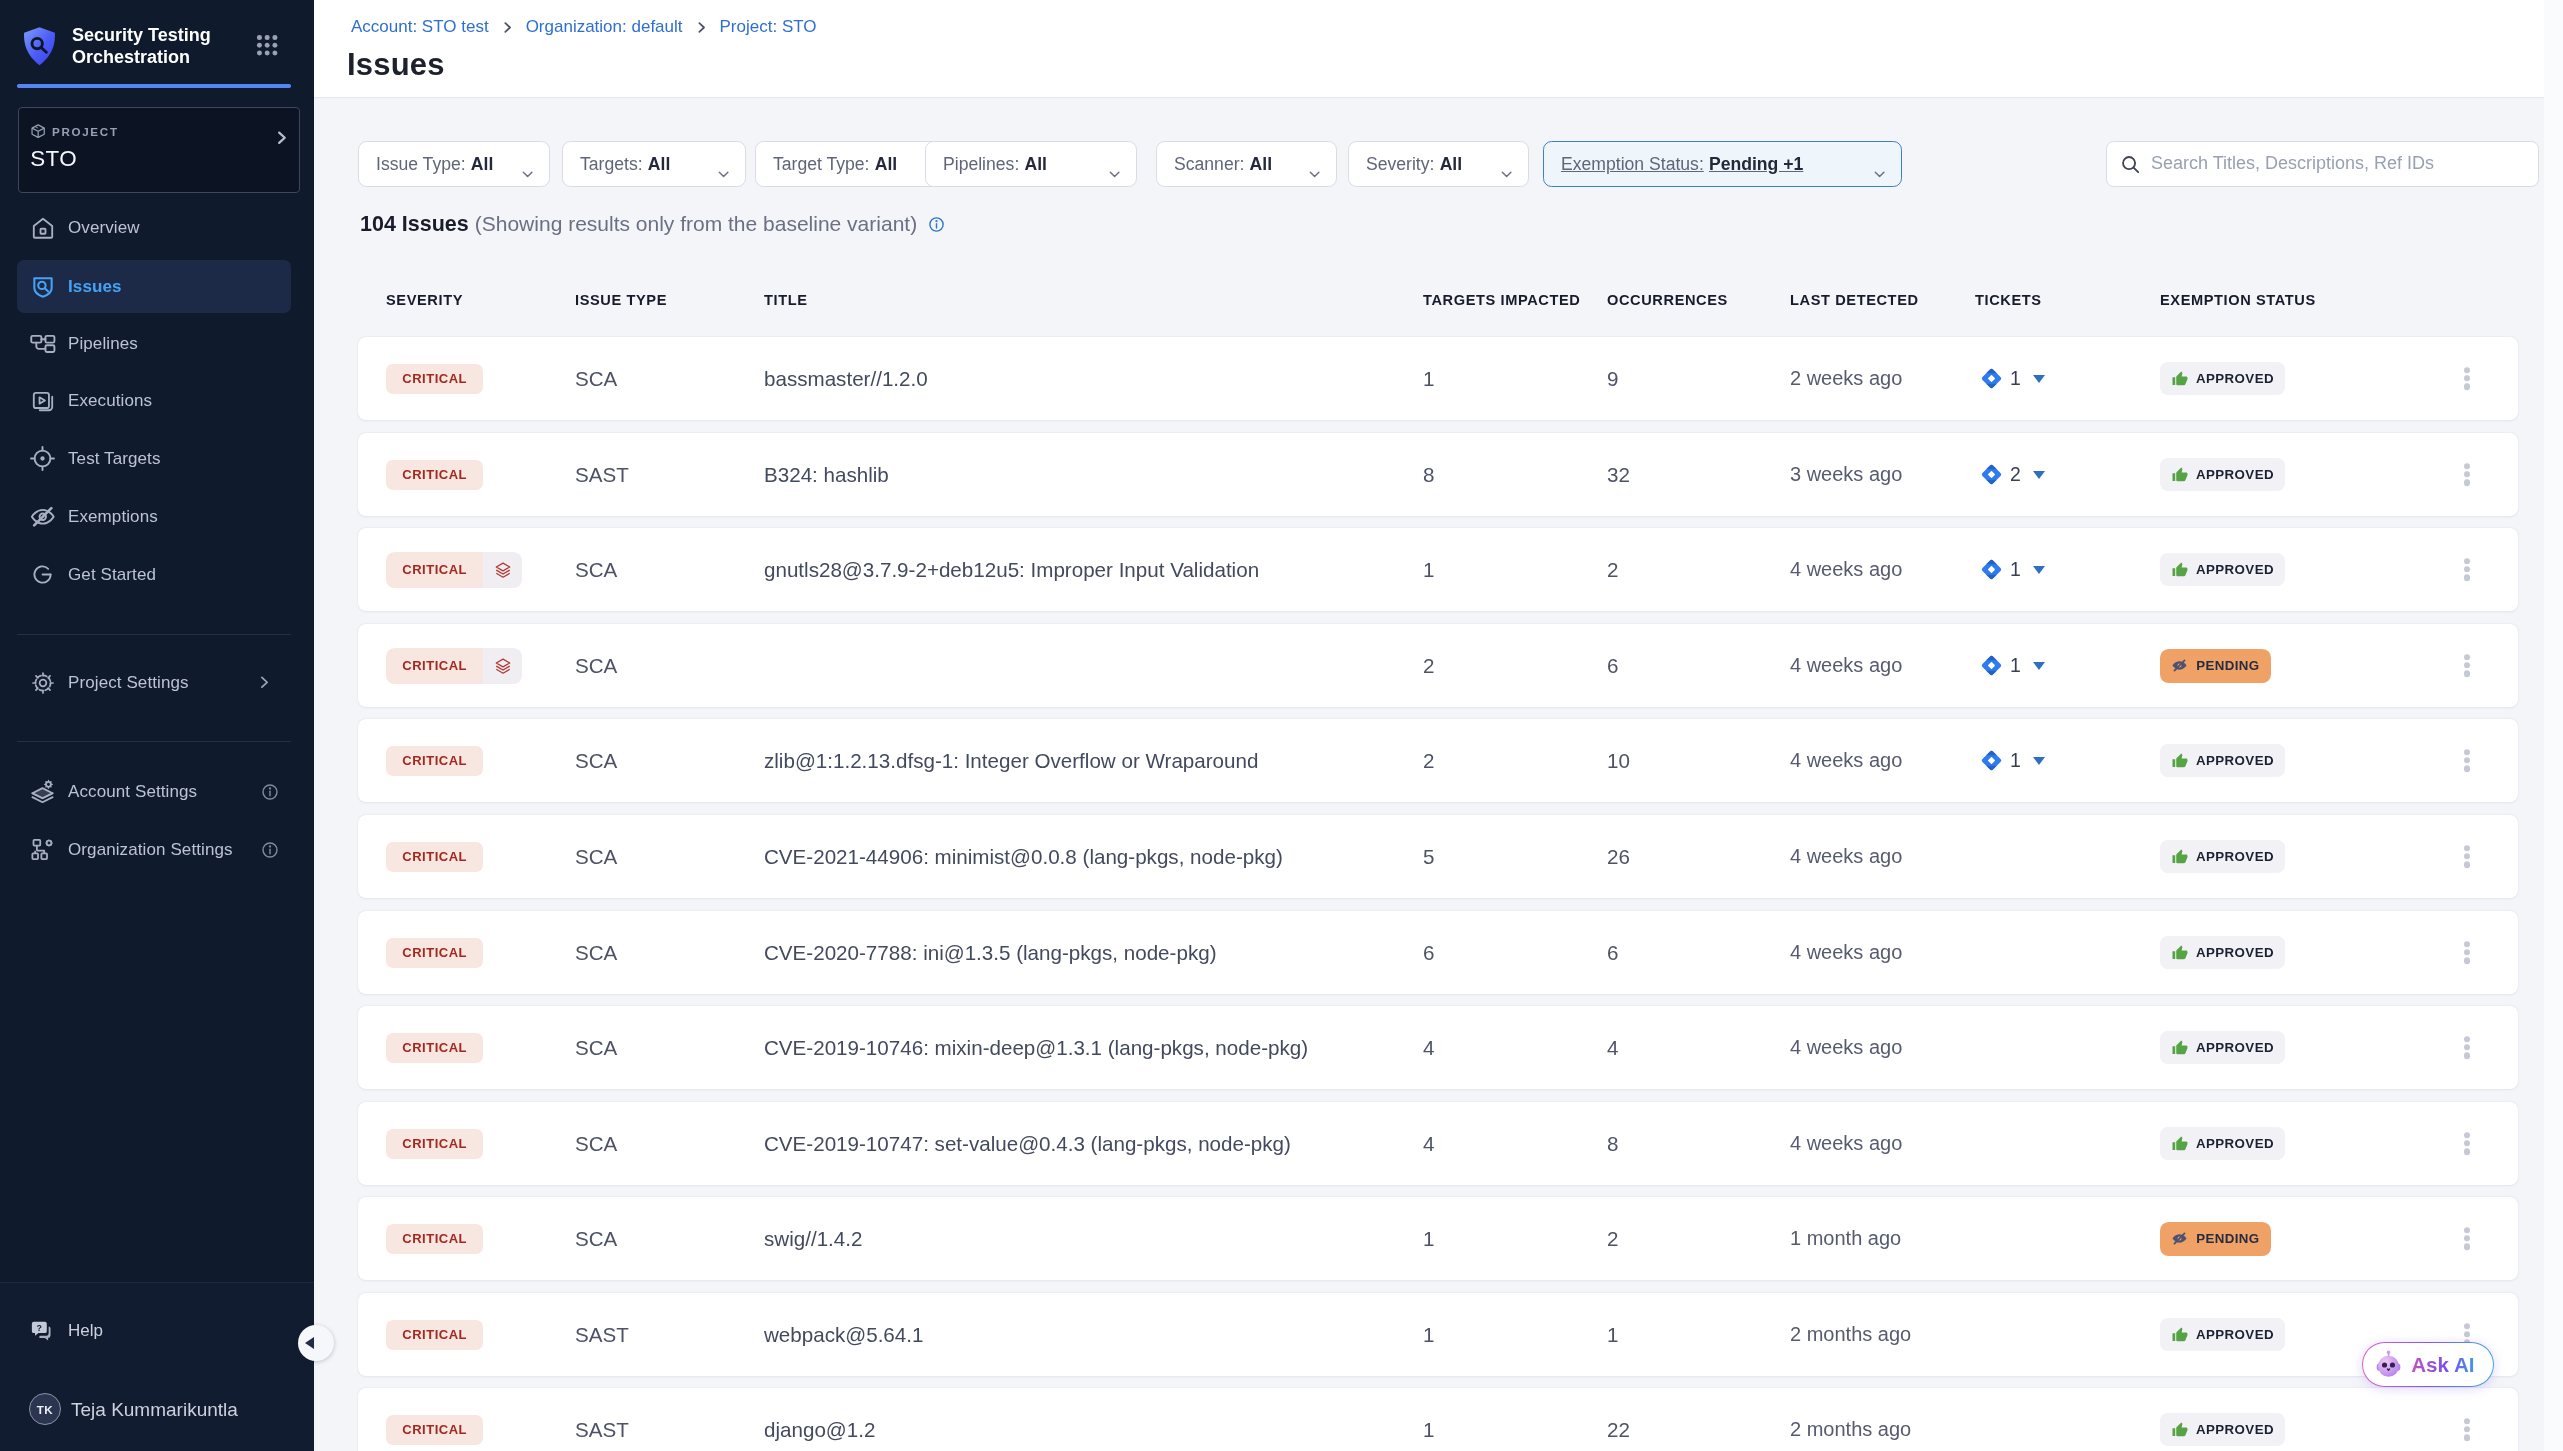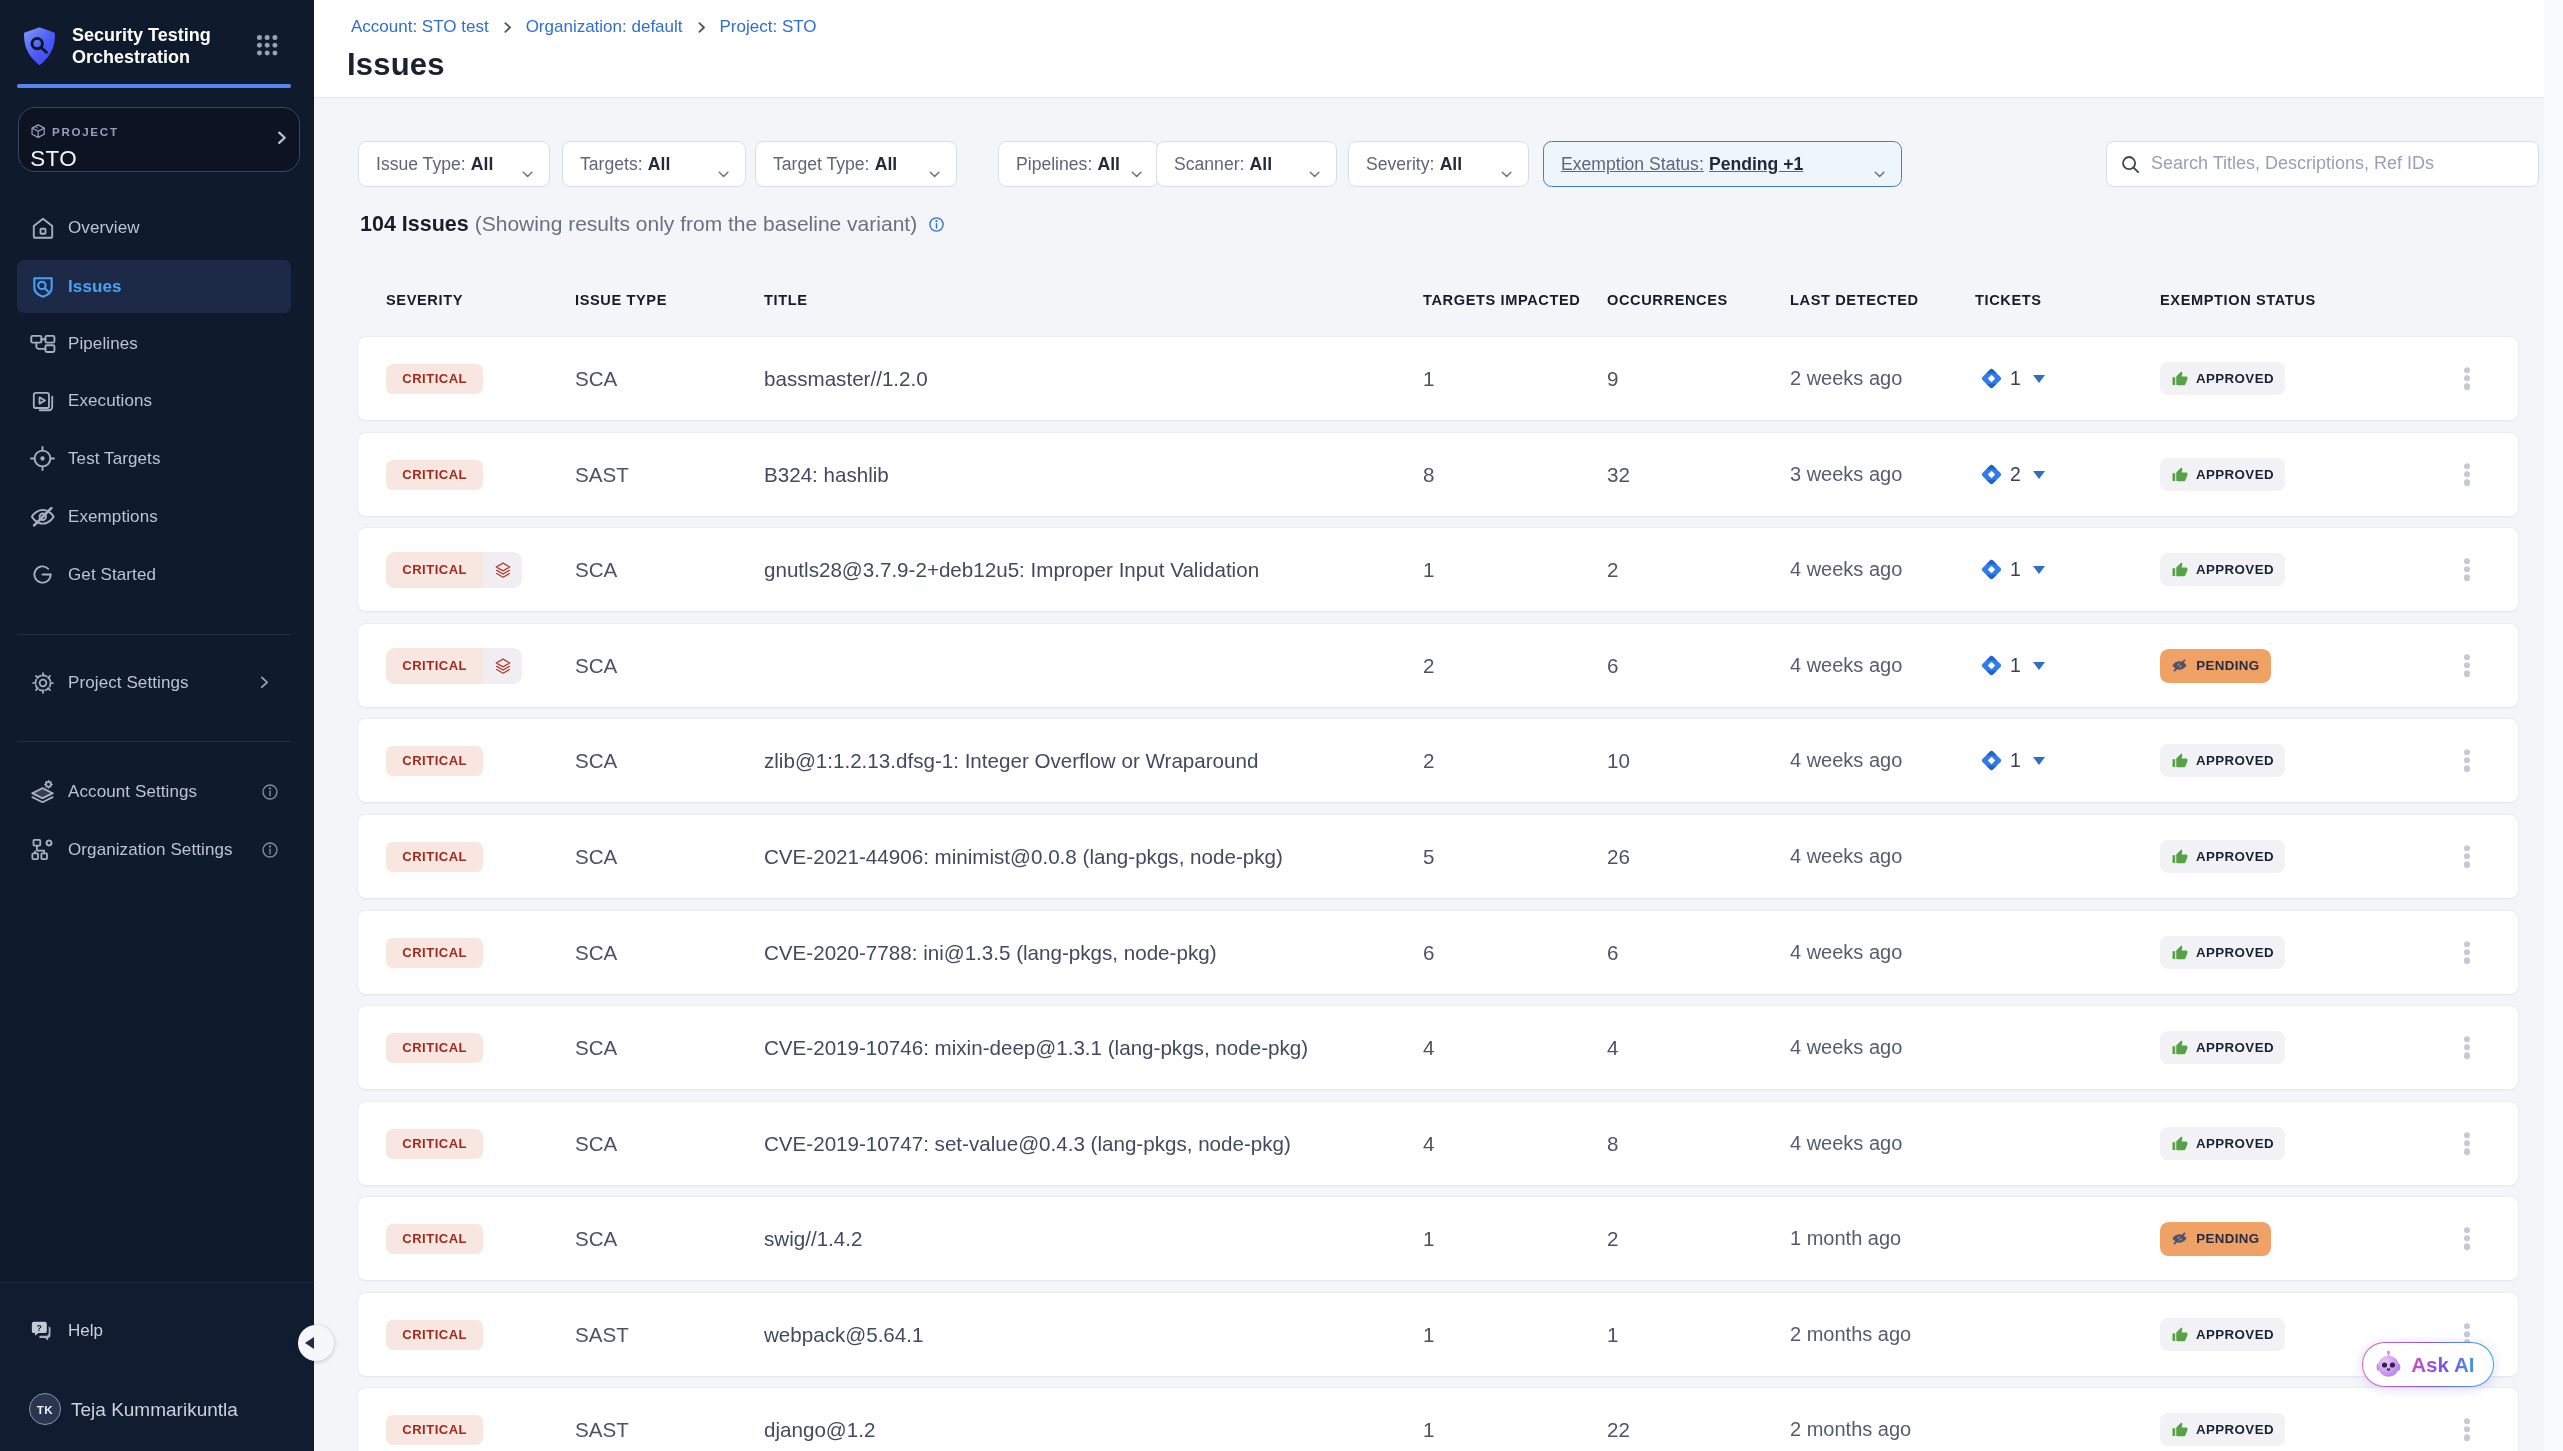--- a/index.html
+++ b/index.html
@@ -47,21 +47,21 @@
         <circle cx="13.0" cy="4.0" r="2.9" fill="#99a1b3"></circle>
         <circle cx="22.0" cy="4.0" r="2.9" fill="#99a1b3"></circle>
         <circle cx="4.0" cy="13.0" r="2.9" fill="#99a1b3"></circle>
         <circle cx="13.0" cy="13.0" r="2.9" fill="#99a1b3"></circle>
         <circle cx="22.0" cy="13.0" r="2.9" fill="#99a1b3"></circle>
         <circle cx="4.0" cy="22.0" r="2.9" fill="#99a1b3"></circle>
         <circle cx="13.0" cy="22.0" r="2.9" fill="#99a1b3"></circle>
         <circle cx="22.0" cy="22.0" r="2.9" fill="#99a1b3"></circle>
       </svg></div>
 <div class="abs" style="left:17px;top:84px;width:274px;height:3.9px;background:#5585f2;border-radius:1.7px"></div>
-<div class="abs" style="left:18px;top:107px;width:282px;height:65px;background:#0c1424;border:0.9px solid #3c465f;border-radius:17px">
+<div class="abs" style="left:18px;top:107px;width:282px;height:86px;background:#0c1424;border:0.9px solid #3c465f;border-radius:4px">
 <div class="abs" style="left:11.2px;top:14.6px"><svg width="16.3" height="16.3" viewBox="0 0 24 24" fill="none" stroke="#97a0b5" stroke-width="1.8" stroke-linejoin="round">
           <path d="M12 2.8 21 7.5v9L12 21.2 3 16.5v-9Z"></path>
           <path d="M3 7.5l9 4.7 9-4.7M12 12.2v9"></path>
           <path d="M7.5 5.2l4.5 2.4" stroke-width="1.4"></path>
         </svg></div>
 <div class="abs" style="left:33px;top:17px;font-size:11.6px;font-weight:bold;letter-spacing:1.7px;color:#97a0b5">PROJECT</div>
 <div class="abs" style="left:11.2px;top:38px;font-size:22.4px;color:#f4f6fa;letter-spacing:0.4px">STO</div>
 <div class="abs" style="left:255px;top:22.4px"><svg width="15.5" height="15.5" viewBox="0 0 18 18" fill="none" stroke="#b8bfcd" stroke-width="2.6" stroke-linecap="round" stroke-linejoin="round">
           <path d="M6 3l6.5 6-6.5 6"></path>
         </svg></div>
@@ -206,21 +206,21 @@
 <div class="abs" style="left:347px;top:47px;font-size:31px;font-weight:bold;color:#1d212e;letter-spacing:0.2px">Issues</div>
 <div class="pill" style="left:358px;width:192px;">Issue Type:<b>All</b><span class="cv"><svg width="11.2" height="6.9" viewBox="0 0 13 8" fill="none" stroke="#6b7183" stroke-width="1.7" stroke-linecap="round" stroke-linejoin="round">
         <path d="M1.5 1.5 6.5 6.5 11.5 1.5"></path>
       </svg></span></div>
 <div class="pill" style="left:562px;width:184px;">Targets:<b>All</b><span class="cv"><svg width="11.2" height="6.9" viewBox="0 0 13 8" fill="none" stroke="#6b7183" stroke-width="1.7" stroke-linecap="round" stroke-linejoin="round">
         <path d="M1.5 1.5 6.5 6.5 11.5 1.5"></path>
       </svg></span></div>
 <div class="pill" style="left:755px;width:202px;">Target Type:<b>All</b><span class="cv"><svg width="11.2" height="6.9" viewBox="0 0 13 8" fill="none" stroke="#6b7183" stroke-width="1.7" stroke-linecap="round" stroke-linejoin="round">
         <path d="M1.5 1.5 6.5 6.5 11.5 1.5"></path>
       </svg></span></div>
-<div class="pill" style="left:998px;width:161px;">Pipelines:<b>All</b><span class="cv"><svg width="11.2" height="6.9" viewBox="0 0 13 8" fill="none" stroke="#6b7183" stroke-width="1.7" stroke-linecap="round" stroke-linejoin="round">
+<div class="pill" style="left:925px;width:212px;">Pipelines:<b>All</b><span class="cv"><svg width="11.2" height="6.9" viewBox="0 0 13 8" fill="none" stroke="#6b7183" stroke-width="1.7" stroke-linecap="round" stroke-linejoin="round">
         <path d="M1.5 1.5 6.5 6.5 11.5 1.5"></path>
       </svg></span></div>
 <div class="pill" style="left:1156px;width:181px;">Scanner:<b>All</b><span class="cv"><svg width="11.2" height="6.9" viewBox="0 0 13 8" fill="none" stroke="#6b7183" stroke-width="1.7" stroke-linecap="round" stroke-linejoin="round">
         <path d="M1.5 1.5 6.5 6.5 11.5 1.5"></path>
       </svg></span></div>
 <div class="pill" style="left:1348px;width:181px;">Severity:<b>All</b><span class="cv"><svg width="11.2" height="6.9" viewBox="0 0 13 8" fill="none" stroke="#6b7183" stroke-width="1.7" stroke-linecap="round" stroke-linejoin="round">
         <path d="M1.5 1.5 6.5 6.5 11.5 1.5"></path>
       </svg></span></div>
 <div class="pill" style="left:1543px;width:359px;background:#eef6fc;border:1.4px solid #3f7fca;text-decoration:underline;">Exemption Status:<b>Pending +1</b><span class="cv"><svg width="11.2" height="6.9" viewBox="0 0 13 8" fill="none" stroke="#6b7183" stroke-width="1.7" stroke-linecap="round" stroke-linejoin="round">
         <path d="M1.5 1.5 6.5 6.5 11.5 1.5"></path>

